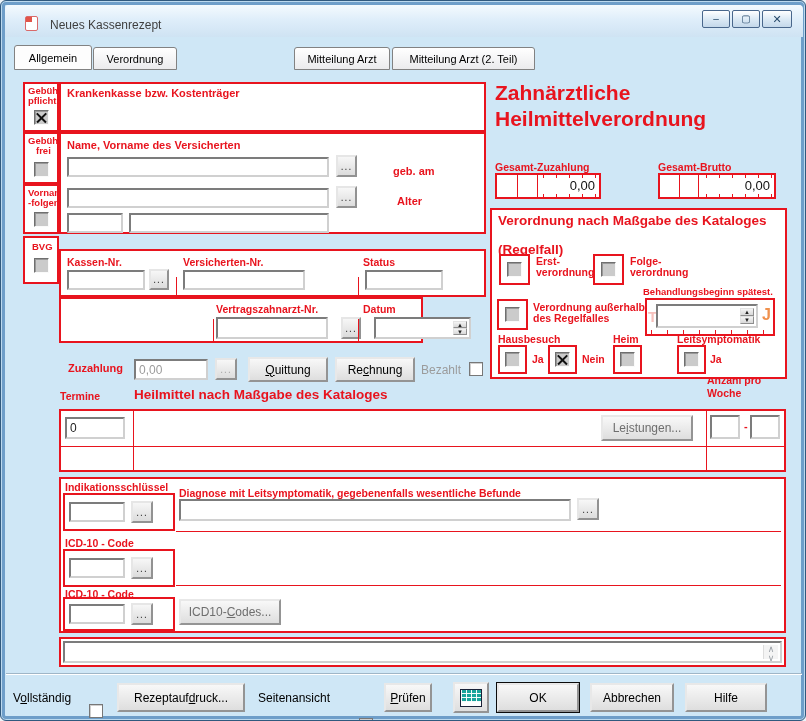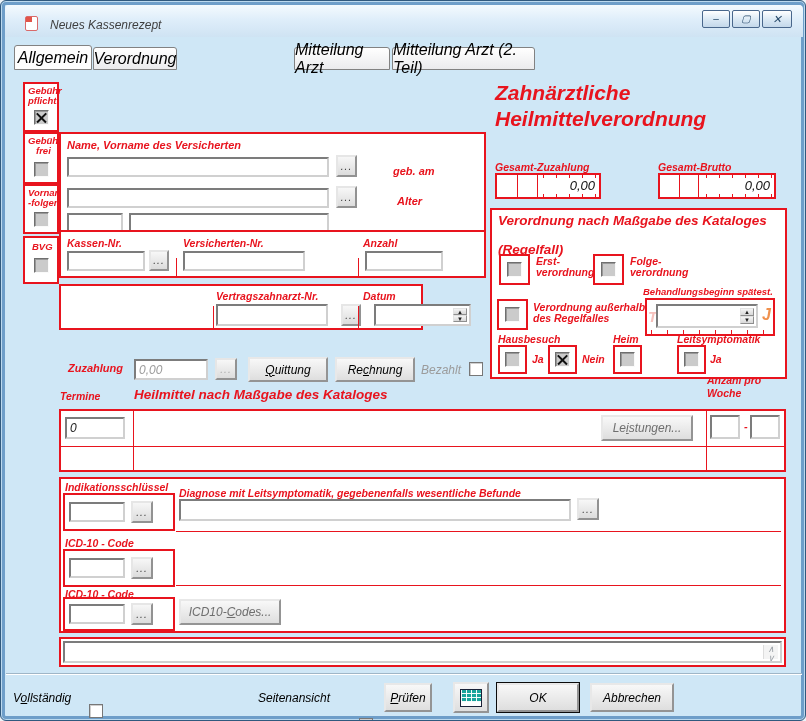--- a/index.html
+++ b/index.html
@@ -4,40 +4,40 @@
 <style>
   :root{
     --red:#e8141e;
     --bg:#cfe7f6;
     --teal:#19a49b;
   }
   *{margin:0;padding:0;box-sizing:border-box;font-family:"Liberation Sans",sans-serif;}
   html,body{background:#eef3f7;}
   .win{position:relative;width:806px;height:721px;background:var(--bg);
        border:1px solid #30597e;border-radius:6px;overflow:hidden;
-       box-shadow:inset 0 0 0 1px #bcd9ee, inset 0 0 0 4px #6e9ec9;font-style:italic;}
+       box-shadow:inset 0 0 0 1px #bcd9ee, inset 0 0 0 4px #6e9ec9;}
   .abs{position:absolute;}
 
   
   .titlebar{left:4px;top:4px;width:798px;height:32px;
     background:linear-gradient(180deg,#f4fafe,#dfeefa 45%,#cfe3f3);
     border-radius:4px 4px 0 0;}
   .title-text{left:45px;top:13px;font-size:12px;color:#3f3f3f;}
   .title-ico{left:20px;top:11px;width:13px;height:15px;background:#fff;
     border:1px solid #d96a6a;border-radius:2px;}
   .title-ico::before{content:"";position:absolute;left:0;top:0;width:6px;height:5px;background:#e25449;}
   .winbtn{top:9px;height:18px;background:linear-gradient(180deg,#ffffff,#dcEAf5 50%,#c4d8ea);
     border:1px solid #49678c;border-radius:2px;display:flex;align-items:center;justify-content:center;
     font-size:10px;color:#274a6b;line-height:1;}
   .winbtn.close{font-size:11px;}
 
   
   .tab{background:linear-gradient(#ffffff,#ebebed);border:1px solid #828282;
     border-radius:3px 3px 0 0;display:flex;align-items:center;justify-content:center;
-    font-size:16px;color:#000;}
+    font-size:11px;color:#000;}
   .tab.active{background:#fdfdfd;z-index:2;}
 
   
   .rpanel{background:#fff;border:2px solid var(--red);}
   .rl{color:var(--red);font-weight:bold;font-size:10.5px;white-space:nowrap;line-height:1.05;}
   .rl-xs{font-size:9.5px;}
   .rl-md{font-size:11px;}
   .rl-lg{font-size:13.5px;}
   .bigh{color:var(--red);font-weight:bold;font-size:21px;white-space:nowrap;}
   .in{background:#fff;border:2px inset #d0d0d0;font-size:12px;color:#222;padding:0 3px;}
@@ -116,46 +116,49 @@
   <div class="abs rpanel" style="left:22px;top:183px;width:36px;height:50px;">
     <div class="abs rl rl-xs" style="left:3px;top:2px;">Vorname/</div>
     <div class="abs rl rl-xs" style="left:3px;top:12px;">-folgen</div>
     <div class="abs cb" style="left:9px;top:26px;"></div>
   </div>
   <div class="abs rpanel" style="left:22px;top:235px;width:36px;height:48px;">
     <div class="abs rl rl-xs" style="left:7px;top:4px;">BVG</div>
     <div class="abs cb" style="left:9px;top:20px;"></div>
   </div>
 
+  <div class="abs rpanel" style="left:58px;top:81px;width:427px;height:50px;">
+    <div class="abs rl rl-md" style="left:6px;top:4px;">Krankenkasse bzw. Kostenträger</div>
+  </div>
 
   <div class="abs rpanel" style="left:58px;top:131px;width:427px;height:102px;">
     <div class="abs rl rl-md" style="left:6px;top:6px;">Name, Vorname des Versicherten</div>
     <div class="abs in" style="left:6px;top:23px;width:262px;height:20px;"></div>
     <div class="abs dots" style="left:275px;top:21px;width:21px;height:22px;">...</div>
     <div class="abs rl rl-md" style="left:332px;top:32px;">geb. am</div>
     <div class="abs in" style="left:6px;top:54px;width:262px;height:20px;"></div>
     <div class="abs dots" style="left:275px;top:52px;width:21px;height:22px;">...</div>
     <div class="abs rl rl-md" style="left:336px;top:62px;">Alter</div>
     <div class="abs in" style="left:6px;top:79px;width:56px;height:20px;"></div>
     <div class="abs in" style="left:68px;top:79px;width:200px;height:20px;"></div>
   </div>
 
-  <div class="abs rpanel" style="left:58px;top:229px;width:427px;height:48px;">
+  <div class="abs rpanel" style="left:58px;top:248px;width:427px;height:48px;">
     <div class="abs rl" style="left:6px;top:6px;">Kassen-Nr.</div>
     <div class="abs in" style="left:6px;top:19px;width:78px;height:20px;"></div>
     <div class="abs dots" style="left:88px;top:18px;width:20px;height:21px;">...</div>
     <div class="abs vtick" style="left:115px;top:26px;height:18px;"></div>
     <div class="abs rl" style="left:122px;top:6px;">Versicherten-Nr.</div>
     <div class="abs in" style="left:122px;top:19px;width:122px;height:20px;"></div>
     <div class="abs vtick" style="left:297px;top:26px;height:18px;"></div>
-    <div class="abs rl" style="left:302px;top:6px;">Anzahl</div>
+    <div class="abs rl" style="left:302px;top:6px;">Status</div>
     <div class="abs in" style="left:304px;top:19px;width:78px;height:20px;"></div>
   </div>
 
-  <div class="abs rpanel" style="left:58px;top:283px;width:364px;height:46px;">
+  <div class="abs rpanel" style="left:58px;top:296px;width:364px;height:46px;">
     <div class="abs vtick" style="left:152px;top:20px;height:22px;"></div>
     <div class="abs rl" style="left:155px;top:5px;">Vertragszahnarzt-Nr.</div>
     <div class="abs in" style="left:155px;top:18px;width:112px;height:22px;"></div>
     <div class="abs dots" style="left:280px;top:18px;width:20px;height:22px;">...</div>
     <div class="abs vtick" style="left:297px;top:20px;height:22px;"></div>
     <div class="abs rl" style="left:302px;top:5px;">Datum</div>
     <div class="abs in" style="left:313px;top:18px;width:97px;height:22px;">
       <span class="spin">
           <b>▲</b>
           <b>▼</b>
@@ -289,22 +292,24 @@
     </div>
     <div class="abs rsq" style="left:185px;top:135px;width:29px;height:29px;">
       <span class="cb"></span>
     </div>
     <div class="abs rl" style="left:218px;top:144px;">Ja</div>
   </div>
 
   <div class="abs footline"></div>
   <div class="abs blk" style="left:12px;top:690px;">V<u>o</u>llständig</div>
   <div class="abs cbw" style="left:88px;top:689px;"></div>
+  <div class="abs btn" style="left:116px;top:682px;width:128px;height:29px;">Rezeptauf<u>d</u>ruck...</div>
   <div class="abs blk" style="left:257px;top:690px;">Seitenansicht</div>
   <div class="abs cbw checked" style="left:358px;top:689px;"></div>
   <div class="abs btn" style="left:383px;top:682px;width:48px;height:29px;"><u>P</u>rüfen</div>
   <div class="abs btn" style="left:452px;top:681px;width:36px;height:31px;">
     <span class="tbl"><span class="hd"></span><span class="bd" style="display:block;"></span></span>
   </div>
   <div class="abs btn" style="left:589px;top:682px;width:84px;height:29px;">Abbrechen</div>
   <div class="abs btn default" style="left:496px;top:682px;width:82px;height:29px;">OK</div>
+  <div class="abs btn" style="left:684px;top:682px;width:82px;height:29px;">Hilfe</div>
 
 </div>
 
 </body></html>

